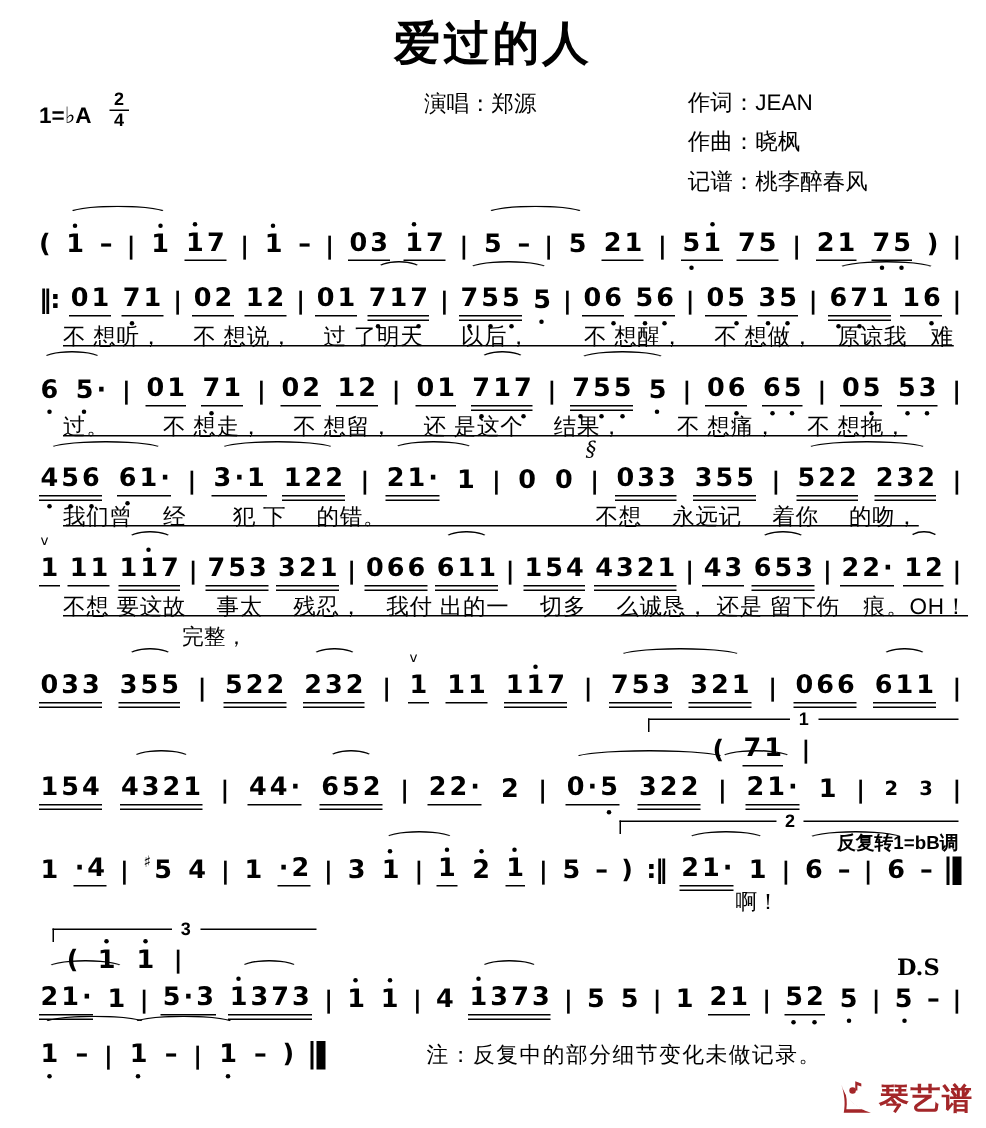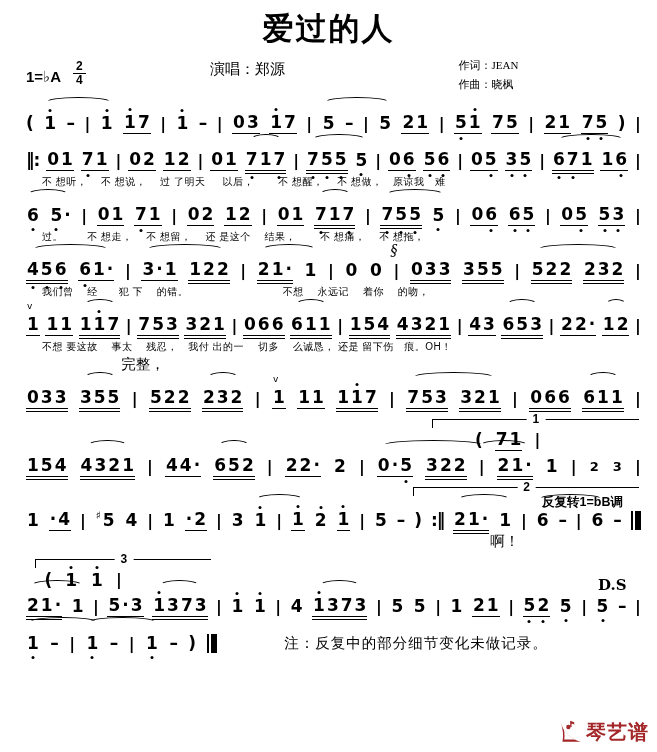--- a/index.html
+++ b/index.html
@@ -6,22 +6,22 @@
   body{width:657px;height:752px;overflow:hidden;position:relative;color:#000;
        font-family:"Liberation Sans","DejaVu Sans",sans-serif;}
   
   .header{padding-top:8px;}
   .title{text-align:center;font-size:31px;font-weight:bold;margin:0;letter-spacing:2px;}
   .meta-row{display:flex;align-items:flex-start;padding:6px 18px 0 26px;}
   .key-block{width:30%;font-size:15px;font-weight:bold;display:flex;align-items:flex-end;padding-top:4px;}
   .meter{display:inline-flex;flex-direction:column;align-items:center;margin-left:12px;
          font-size:12px;line-height:1.05;}
   .meter b:first-child{border-bottom:1.4px solid #000;padding:0 3px;}
-  .singer{width:36%;text-align:left;font-size:15px;padding-top:4px;}
-  .credits{width:34%;font-size:11px;line-height:1.75;padding-left:28px;box-sizing:border-box;font-family:Liberation Serif, serif;}
+  .singer{width:36%;text-align:center;font-size:15px;padding-top:4px;}
+  .credits{width:34%;font-size:15px;line-height:1.75;padding-left:28px;box-sizing:border-box;}
   
   .score{padding:2px 16px 0 26px;}
   .line-block{position:relative;}
   .note-row{position:relative;display:flex;justify-content:space-between;align-items:flex-end;
             height:24px;margin-top:13px;font-family:"DejaVu Sans",sans-serif;
             font-weight:bold;font-size:17px;line-height:1;}
   .tok{display:inline-block;position:relative;line-height:1;padding-bottom:2px;}
   .tok.u1{border-bottom:1.6px solid #000;}
   .tok.u2{border-bottom:1.6px solid #000;}
   .tok.u2::after{content:"";position:absolute;left:0;right:0;bottom:-4px;border-bottom:1.6px solid #000;}
@@ -40,36 +40,36 @@
   .tok.rep{letter-spacing:-1px;}
   .mark{position:absolute;top:-14px;left:1px;font-size:9px;font-weight:normal;}
   .mark.seg{font-family:"DejaVu Serif",serif;font-style:italic;font-size:14px;top:-20px;left:-3px;}
   .arc{position:absolute;height:11px;box-sizing:border-box;border:1.6px solid #000;
        border-color:#000 transparent transparent transparent;border-radius:50%;top:-13px;}
   .endbar{display:inline-flex;align-items:flex-end;gap:2px;padding-bottom:1px;}
   .endbar i{display:block;}
   .endbar .thin{width:2px;height:19px;background:#000;}
   .endbar .thick{width:6px;height:19px;background:#000;}
   
-  .lyrics{font-size:10px;margin-top:4px;padding-left:16px;white-space:pre;letter-spacing:0.5px;}
+  .lyrics{font-size:15px;margin-top:4px;padding-left:16px;white-space:pre;letter-spacing:0.5px;text-decoration:underline;}
   .abs-row{position:relative;height:18px;font-size:14.5px;}
   .abs-row span{position:absolute;top:1px;white-space:pre;}
   .ds{font-weight:bold;font-family:"DejaVu Serif",serif;font-size:15px;}
   .inline-note{position:absolute;top:4px;font-size:14.5px;font-weight:normal;white-space:pre;
                font-family:"Liberation Sans",sans-serif;letter-spacing:1px;}
   
   .pre-row{position:relative;margin-top:8px;height:34px;}
   .pre-row.short{height:20px;}
   .volta{position:absolute;top:2px;border-top:1.5px solid #000;border-left:1.5px solid #000;height:8px;}
   .volta-label{position:absolute;top:-8px;left:50%;transform:translateX(-50%);background:#fff;
                padding:0 6px;font-size:12px;font-weight:bold;line-height:1.2;}
   .pre-toks{position:absolute;top:13px;display:flex;gap:12px;font-family:"DejaVu Sans",sans-serif;
             font-weight:bold;font-size:17px;align-items:flex-end;}
   .pre-toks .tok{padding-bottom:2px;}
-  .right-text{position:absolute;right:18px;top:9px;font-size:12.5px;font-weight:bold;}
+  .right-text{position:absolute;right:2px;top:9px;font-size:12.5px;font-weight:bold;}
   
   .logo{position:absolute;right:8px;bottom:6px;display:flex;align-items:center;gap:2px;}
   .logo .brand{font-size:20px;font-weight:bold;letter-spacing:1px;}
 </style>
 </head>
 <body>
 
 <div class="header">
   <h1 class="title">爱过的人</h1>
   <div class="meta-row">
@@ -77,20 +77,21 @@
       <span>1=♭A</span>
       <span class="meter">
         <b>2</b>
         <b>4</b>
       </span>
     </div>
     <div class="singer">演唱：郑源</div>
     <div class="credits">
       <div>作词：JEAN</div>
       <div>作曲：晓枫</div>
+      <div>记谱：桃李醉春风</div>
     </div>
   </div>
 </div>
 
 <div class="score">
     <div class="line-block">
       <div class="note-row">
         <span class="tok paren">(</span>
         <span class="tok"><span class="d da">1</span></span>
         <span class="tok dash">–</span>

